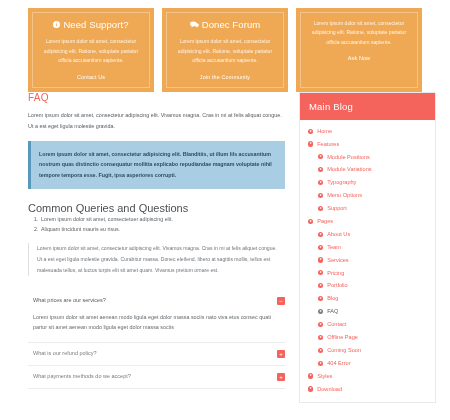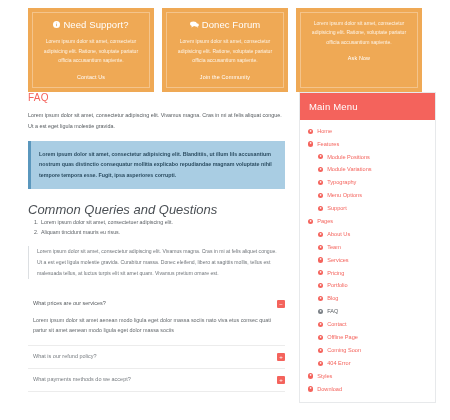--- a/index.html
+++ b/index.html
@@ -91,24 +91,23 @@
     padding: 8px 9px 8px 8px;
     font-size: 5.3px;
     line-height: 2.0;
     color: #2b4c60;
     font-weight: 700;
     margin-bottom: 13px;
   }
 
   
   .sub-heading {
-    font-size: 13px;
+    font-size: 11px;
     color: #4a4f54;
     font-weight: 400;
-    font-style: italic;
   }
   ol.query-list {
     margin: 0 0 8px 0;
     padding-left: 12px;
     font-size: 5.3px;
     color: #5a5f64;
     line-height: 2.0;
   }
   ol.query-list li { padding-left: 1px; }
 
@@ -291,21 +290,21 @@
 
       <div class="pager">
         
         
       </div>
 
     </div>
 
     <div class="side-col">
       <div class="side-panel">
-        <div class="side-title">Main Menu</div>
+        <div class="side-title">Main Blog</div>
         <ul class="menu" id="menu-root">
             <li class="">
               <span class="bullet">●</span>
               <span>Home</span>
             </li>
             <li class="">
               <span class="bullet">●</span>
               <span>Features</span>
             </li>
             <li class="lvl2 ">

